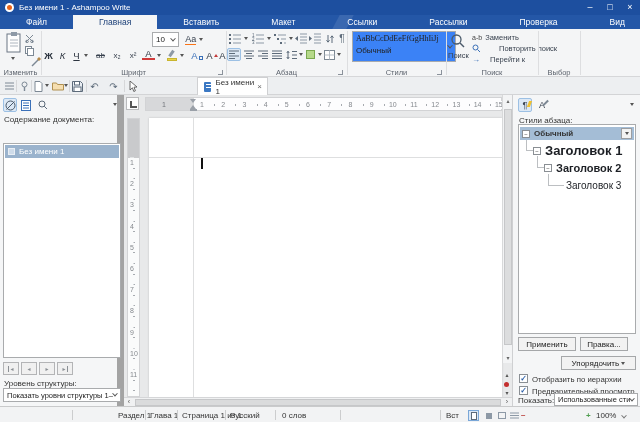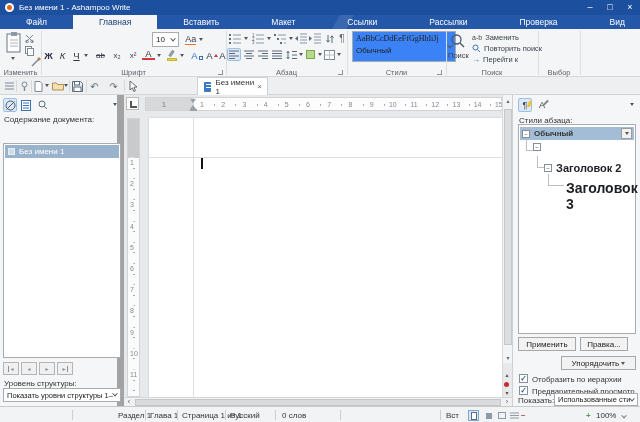--- a/index.html
+++ b/index.html
@@ -367,25 +367,25 @@
   </div>
   <div class="abs" style="left:472px;top:3px;display:flex;align-items:center;height:10px">
     <span style="font-size:7px;color:#444">a-b</span>
     <span style="font-size:7.5px;color:#39424f;margin-left:3px">Заменить</span>
   </div>
   <div class="abs" style="left:472px;top:14px;display:flex;align-items:center;height:10px">
     <svg width="9" height="9">
         <circle cx="3.5" cy="3.5" r="2.5" fill="none" stroke="#3a70b8"></circle>
         <line x1="5.5" y1="5.5" x2="8" y2="8" stroke="#3a70b8"></line>
       </svg>
-    <span style="font-size:7.5px;color:#39424f;margin-left:3px">Повторить поиск</span>
+    <span style="font-size:7.5px;color:#39424f;margin-left:18px">Повторить поиск</span>
   </div>
   <div class="abs" style="left:472px;top:25px;display:flex;align-items:center;height:10px">
     <span style="font-size:8px;color:#3a70b8">→</span>
-    <span style="font-size:7.5px;color:#39424f;margin-left:3px">Перейти к</span>
+    <span style="font-size:7.5px;color:#39424f;margin-left:10px">Перейти к</span>
   </div>
   <div class="glabel" style="left:446px;width:92px">Поиск</div>
   <div class="rsep" style="left:538px"></div>
 
   <div class="glabel" style="left:538px;width:42px">Выбор</div>
   <div class="rsep" style="left:580px"></div>
 </div>
 
 <div id="toolbar">
   <div class="tbico" style="left:3px;width:12px">
@@ -561,29 +561,30 @@
     <div id="stylebar">
       <span class="minusbox" style="margin-left:2px">−</span>
       <span style="font-weight:bold;font-size:8px">Обычный</span>
       <span style="margin-left:auto;margin-right:2px;width:11px;height:11px;background:#f2f2f2;border:1px solid #9b9da0;display:flex;align-items:center;justify-content:center">
           <i class="tri"></i>
         </span>
     </div>
     <div class="tline" style="left:7px;top:15px;width:7px;height:11px"></div>
     <div class="treerow" style="left:14px;top:18px">
       <span class="minusbox">−</span>
+      <span style="font-weight:bold;font-size:13px">Заголовок 1</span>
     </div>
     <div class="tline" style="left:18px;top:31px;width:7px;height:12px"></div>
     <div class="treerow" style="left:25px;top:37px">
       <span class="minusbox">−</span>
       <span style="font-weight:bold;font-size:11px">Заголовок 2</span>
     </div>
     <div class="tline" style="left:29px;top:49px;width:16px;height:12px"></div>
     <div class="treerow" style="left:47px;top:55px">
-      <span style="font-weight:bold;font-size:14px">Заголовок 3</span>
+      <span style="font-weight:normal;font-size:10px">Заголовок 3</span>
     </div>
   </div>
   <div class="sbtn" style="left:5px;top:242px;width:58px;height:14px">Применить</div>
   <div class="sbtn" style="left:67px;top:242px;width:48px;height:14px">Правка...</div>
   <div class="sbtn" style="left:48px;top:261px;width:75px;height:14px">
     <span>Упорядочить</span>&nbsp;<i class="tri"></i>
   </div>
   <div class="cb" style="left:6px;top:279px">✓</div>
   <div class="plabel" style="left:19px;top:280px;font-size:7.8px">Отобразить по иерархии</div>
   <div class="cb" style="left:6px;top:291px">✓</div>

